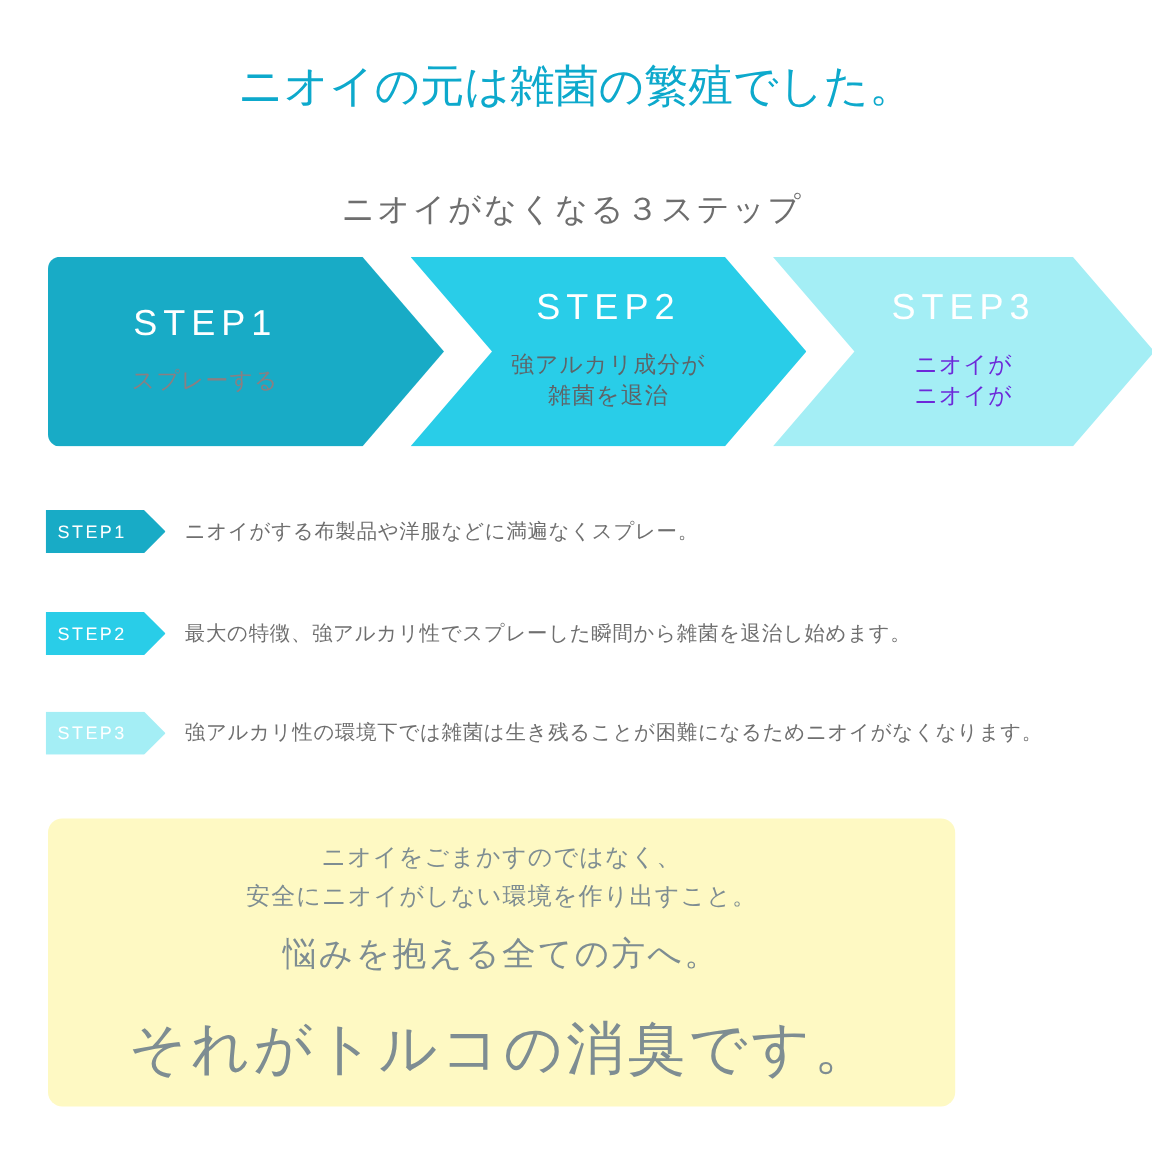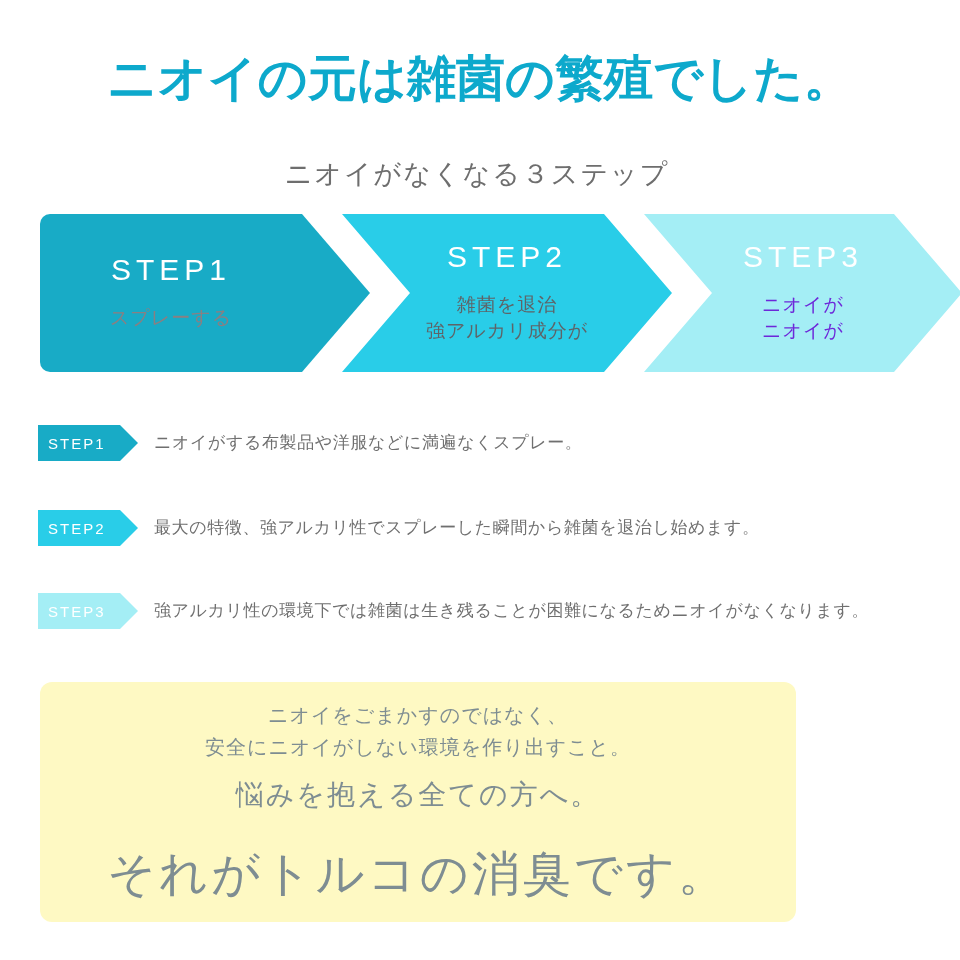--- a/index.html
+++ b/index.html
@@ -22,22 +22,22 @@
   }
 
   
   .headline {
     position: absolute;
     top: 52px;
     left: 0;
     width: 960px;
     text-align: center;
     color: #0DA9CC;
-    font-size: 49px;
-    font-weight: bold;
+    font-size: 37px;
+    font-weight: normal;
     letter-spacing: 0px;
     line-height: 1.1;
     white-space: nowrap;
   }
 
   
   .subtitle {
     position: absolute;
     top: 158px;
     left: 0;
@@ -214,22 +214,22 @@
         <div class="chev-sub">
           <div>スプレーする</div>
         </div>
       </div>
     </div>
 
     <div class="chev chev-2">
       <div class="chev-inner">
         <div class="chev-title">STEP2</div>
         <div class="chev-sub">
+          <div>強アルカリ成分が</div>
           <div>雑菌を退治</div>
-          <div>強アルカリ成分が</div>
         </div>
       </div>
     </div>
 
     <div class="chev chev-3">
       <div class="chev-inner">
         <div class="chev-title">STEP3</div>
         <div class="chev-sub">
           <div>ニオイが</div>
           <div>ニオイが</div>

